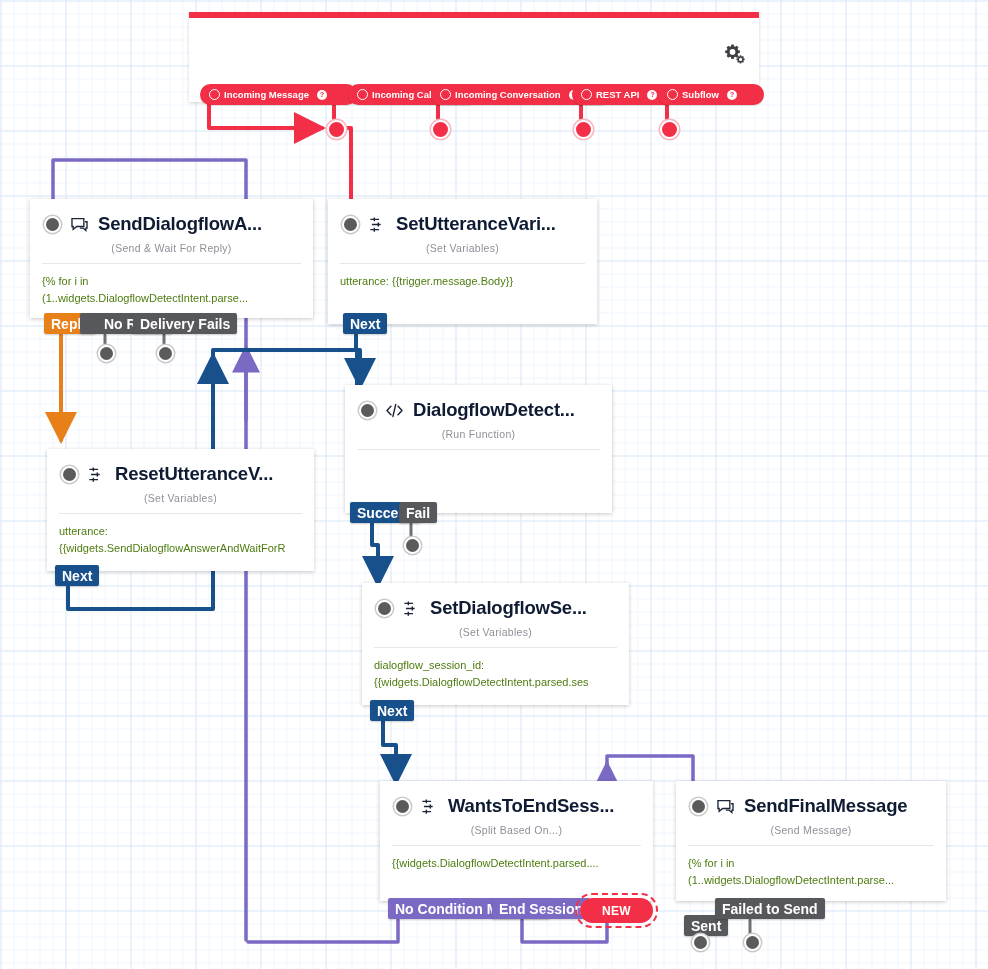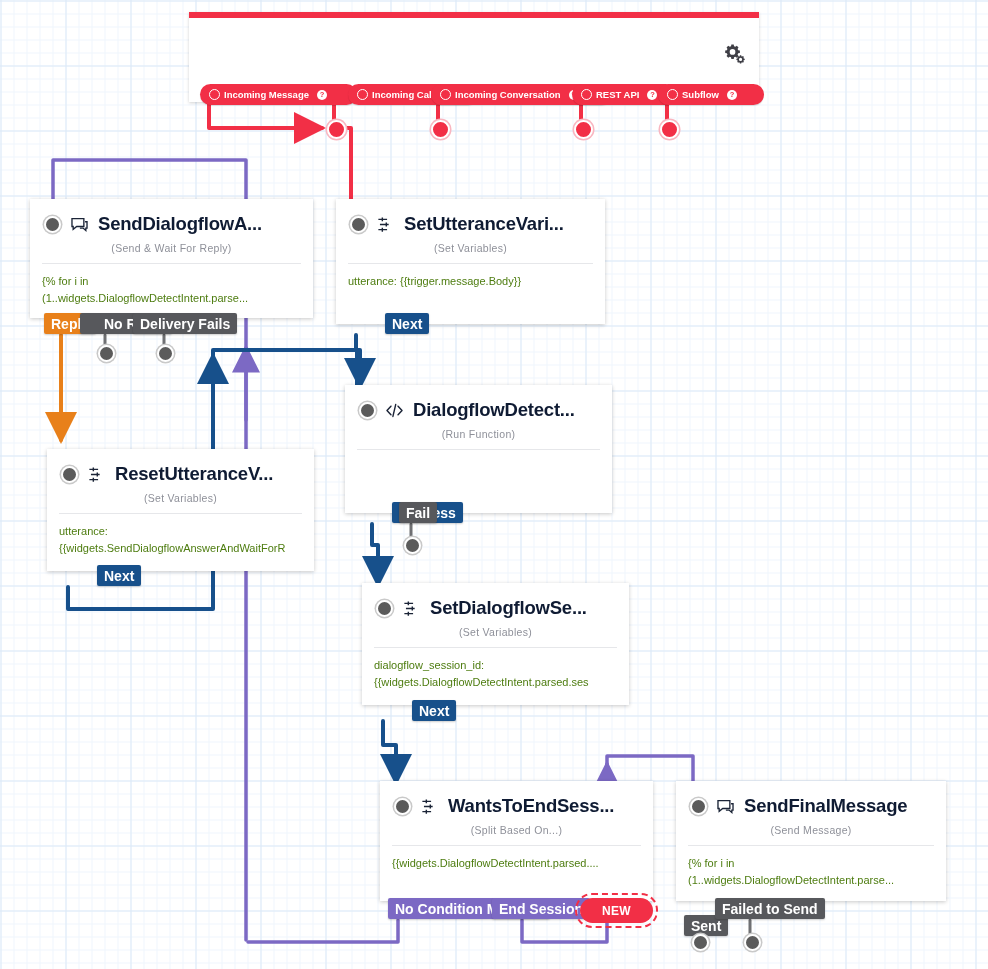--- a/index.html
+++ b/index.html
@@ -88,21 +88,21 @@
     white-space:pre;overflow:hidden;
   }
 
   
   .tab{
     position:absolute;height:21px;border-radius:2px;color:#fff;
     font-size:14px;font-weight:700;display:flex;align-items:center;
     padding:0 7px;white-space:nowrap;line-height:1;
     box-shadow:0 1px 2px rgba(0,0,0,.2);
   }
-  .t-blue{background:#17508b;margin-left:42px;}
+  .t-blue{background:#17508b;}
   .t-gray{background:#57585c;}
   .t-orange{background:#e8801a;}
   .t-purple{background:#7c69c4;}
   .t-newwrap{
     position:absolute;border:2px dashed #f22f46;border-radius:17px;
     padding:3px;background:transparent;
   }
   .t-new{
     height:25px;border-radius:13px;background:#f22f46;color:#fff;
     font-size:12px;font-weight:700;display:flex;align-items:center;
@@ -225,21 +225,21 @@
     <div class="w-sep"></div>
     <div class="w-body">{% for i in
 (1..widgets.DialogflowDetectIntent.parse...</div>
   </div>
   <div class="tab t-orange" style="left:44px;top:313px;">Reply</div>
   <div class="tab t-gray" style="left:80px;top:313px;padding-left:24px;">No Reply</div>
   <div class="tab t-gray" style="left:133px;top:313px;">Delivery Fails</div>
   <div class="endpoint" style="left:98px;top:345px;"></div>
   <div class="endpoint" style="left:157px;top:345px;"></div>
 
-  <div class="widget" style="left:336px;top:199px;width:269px;height:125px;">
+  <div class="widget" style="left:328px;top:199px;width:269px;height:125px;">
     <div class="w-head">
       <span class="w-dot"></span>
       <svg class="w-ico" viewBox="0 0 24 24" fill="none" stroke="#1b2437" stroke-width="1.8">
         <path d="M3 5.5h11M8 3v5M5 12h11M13 9.5v5M3 18.5h11M8 16v5"></path>
       </svg>
       <span class="w-name">SetUtteranceVari...</span>
     </div>
     <div class="w-type">(Set Variables)</div>
     <div class="w-sep"></div>
     <div class="w-body">utterance: {{trigger.message.Body}}</div>

